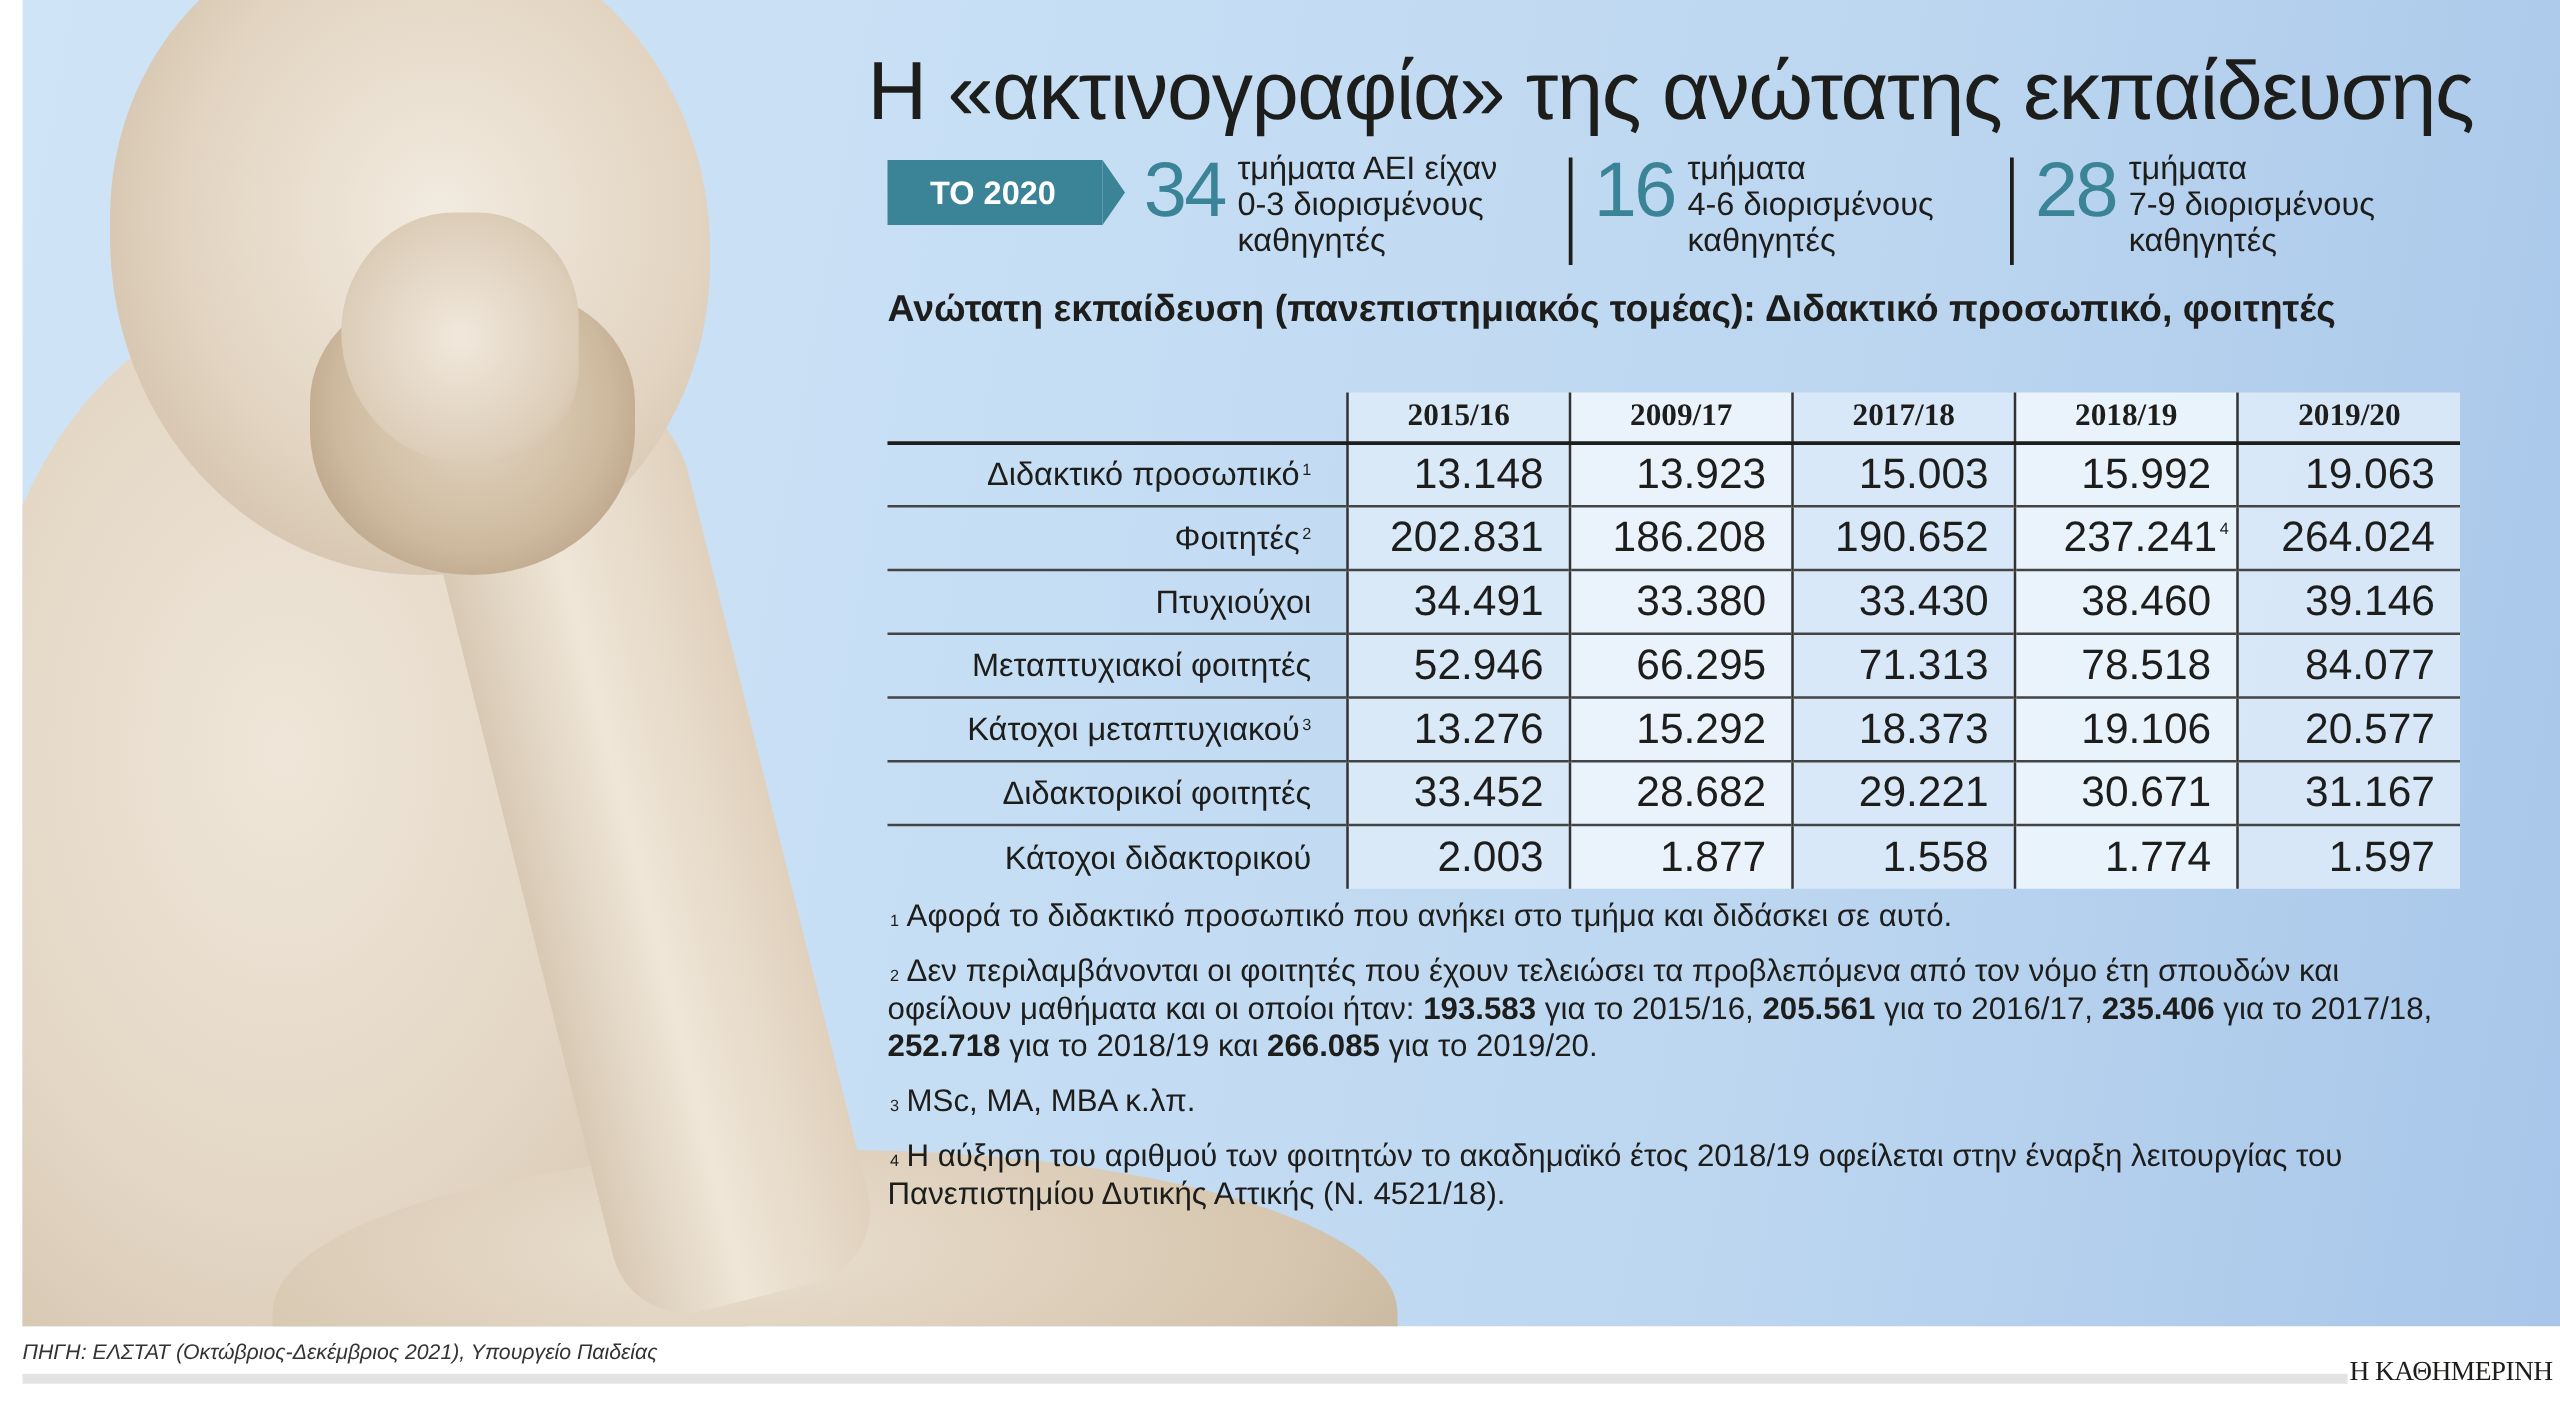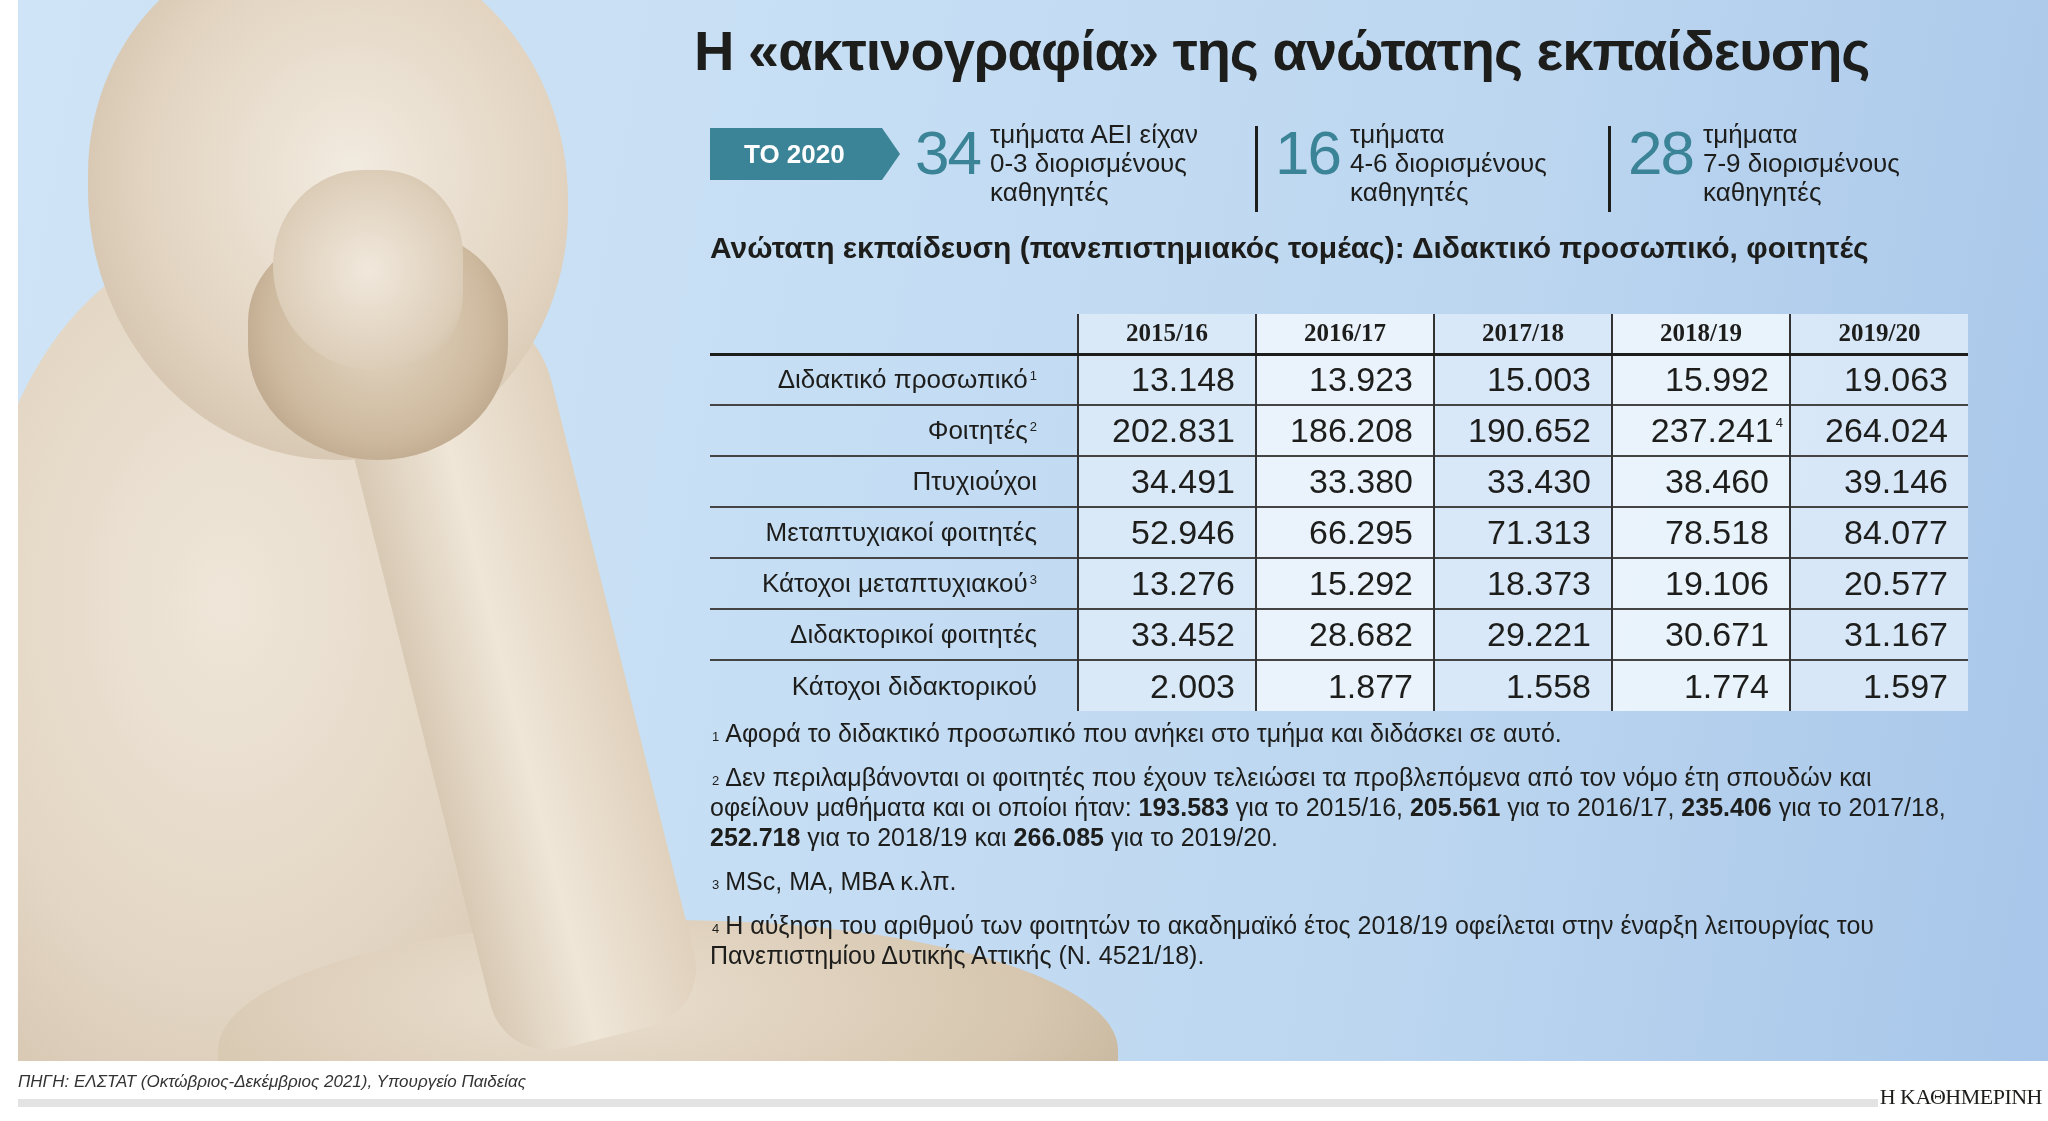--- a/index.html
+++ b/index.html
@@ -40,21 +40,21 @@
       background: radial-gradient(ellipse at 50% 50%, #f1e8dc 0%, #dccdb8 70%, #c6b39a 100%);
       border-radius: 50% 45% 40% 55%;
     }
     .statue .lap {
       position: absolute; left: 200px; top: 920px; width: 900px; height: 260px;
       background: radial-gradient(ellipse at 40% 30%, #eadfcf 0%, #d6c6af 60%, #b9a68c 100%);
       border-radius: 50% 50% 0 0;
     }
 
     .title {
-      position: absolute; left: 676px; top: 18px; font-size: 56px; font-weight: bold;
+      position: absolute; left: 676px; top: 34px; font-size: 66px; font-weight: normal;
       letter-spacing: -1px; color: #1d1d1b; white-space: nowrap;
     }
 
     .stats { position: absolute; left: 692px; top: 118px; height: 100px; width: 1300px; }
     .badge {
       position: absolute; left: 0; top: 10px; height: 52px; width: 172px;
       background: #3b8396; color: #ffffff; font-weight: bold; font-size: 26px;
       display: flex; align-items: center; padding-left: 34px;
     }
     .badge::after {
@@ -76,21 +76,21 @@
       position: absolute; left: 692px; top: 314px; border-collapse: collapse;
     }
     table.data th, table.data td { height: 51px; }
     table.data th {
       font-size: 25px; font-weight: bold; text-align: center; height: 40px;
       border-left: 2px solid #333; vertical-align: middle;
     }
     table.data th.label-col { border-left: none; background: transparent; }
     table.data thead tr { border-bottom: 3px solid #1d1d1b; font-family: Liberation Serif, serif; }
     table.data td.label {
-      width: 368px; text-align: right; font-size: 26px; padding-right: 40px;
+      width: 368px; text-align: right; font-size: 26px; padding-right: 28px;
       color: #1d1d1b; white-space: nowrap;
     }
     table.data td.val {
       width: 178px; text-align: right; font-size: 34px; padding-right: 20px;
       border-left: 2px solid #333; white-space: nowrap;
     }
     table.data tbody tr { border-bottom: 2px solid #444; }
     table.data tbody tr:last-child { border-bottom: none; }
     .col-a { background: rgba(220,234,248,0.9); }
     .col-b { background: rgba(236,244,252,0.95); }
@@ -161,21 +161,21 @@
 
   <div class="subtitle">
     <div>Ανώτατη εκπαίδευση (πανεπιστημιακός τομέας): Διδακτικό προσωπικό, φοιτητές</div>
   </div>
 
   <table class="data">
     <thead>
       <tr>
         <th class="label-col"></th>
         <th class="col-a">2015/16</th>
-        <th class="col-b">2016/17</th>
+        <th class="col-b">2009/17</th>
         <th class="col-a">2017/18</th>
         <th class="col-b">2018/19</th>
         <th class="col-a">2019/20</th>
       </tr>
     </thead>
     <tbody id="table-body">
         <tr>
           <td class="label"><span>Διδακτικό προσωπικό</span><sup>1</sup></td>
           <td class="val col-a"><span>13.148</span></td>
           <td class="val col-b"><span>13.923</span></td>

